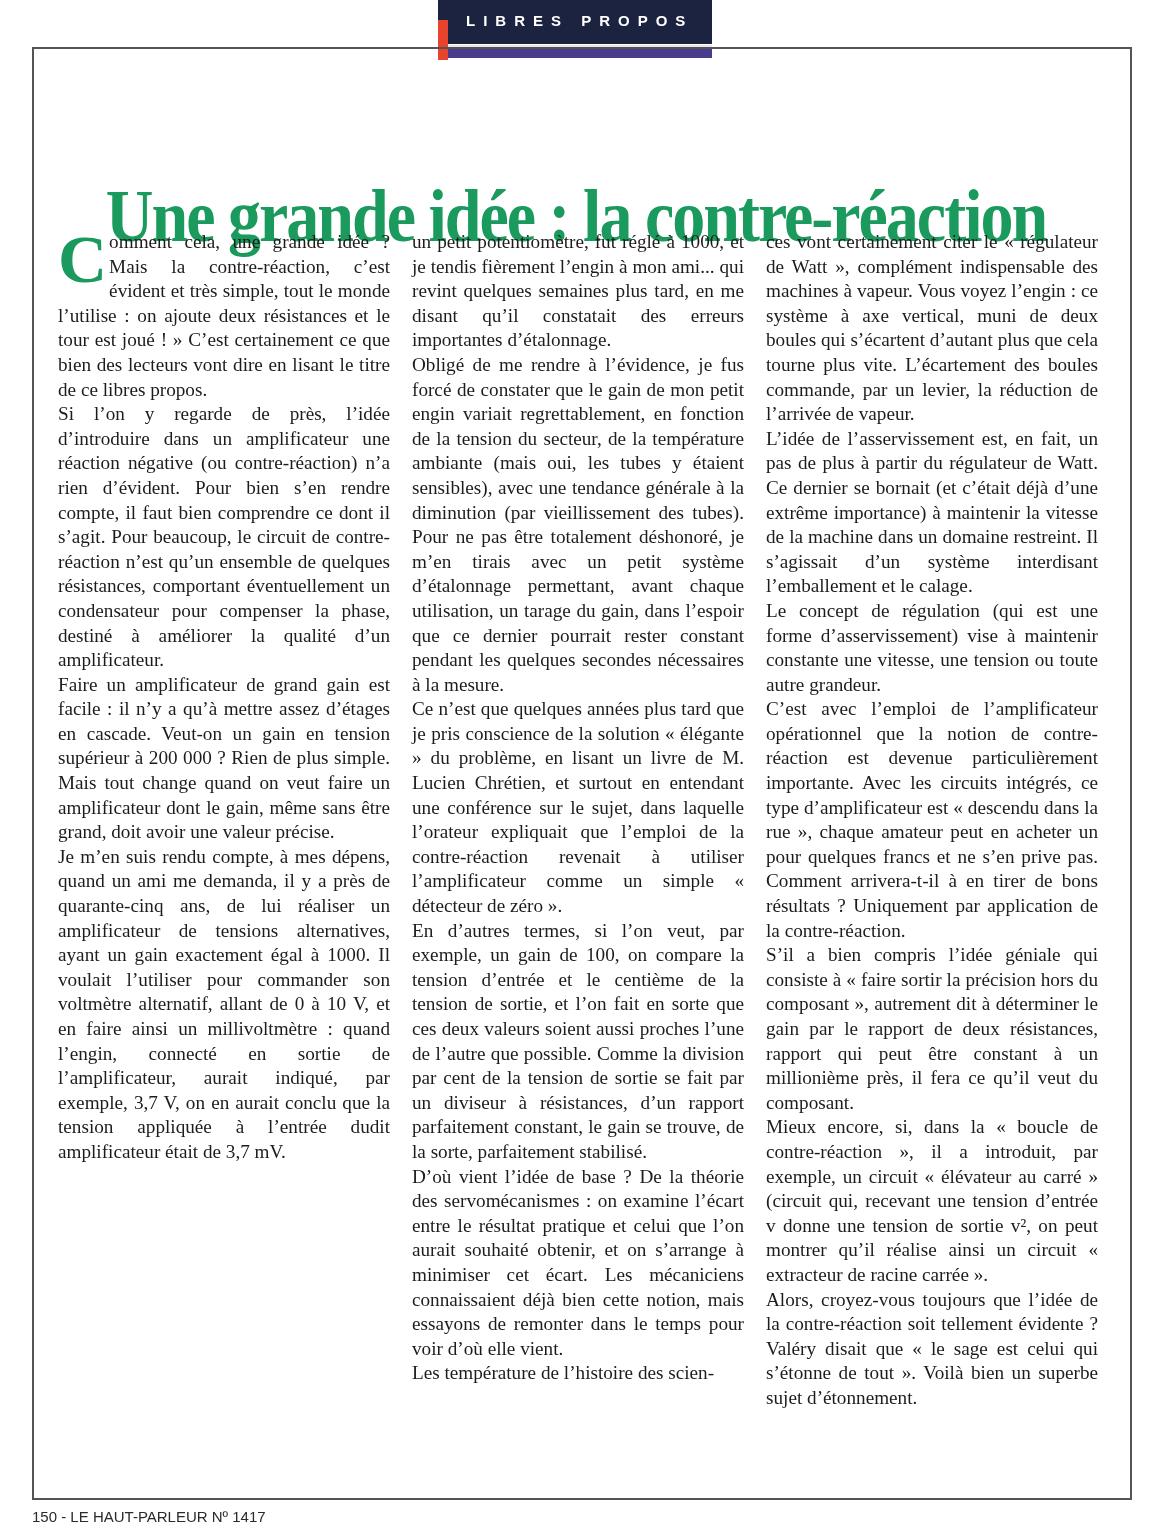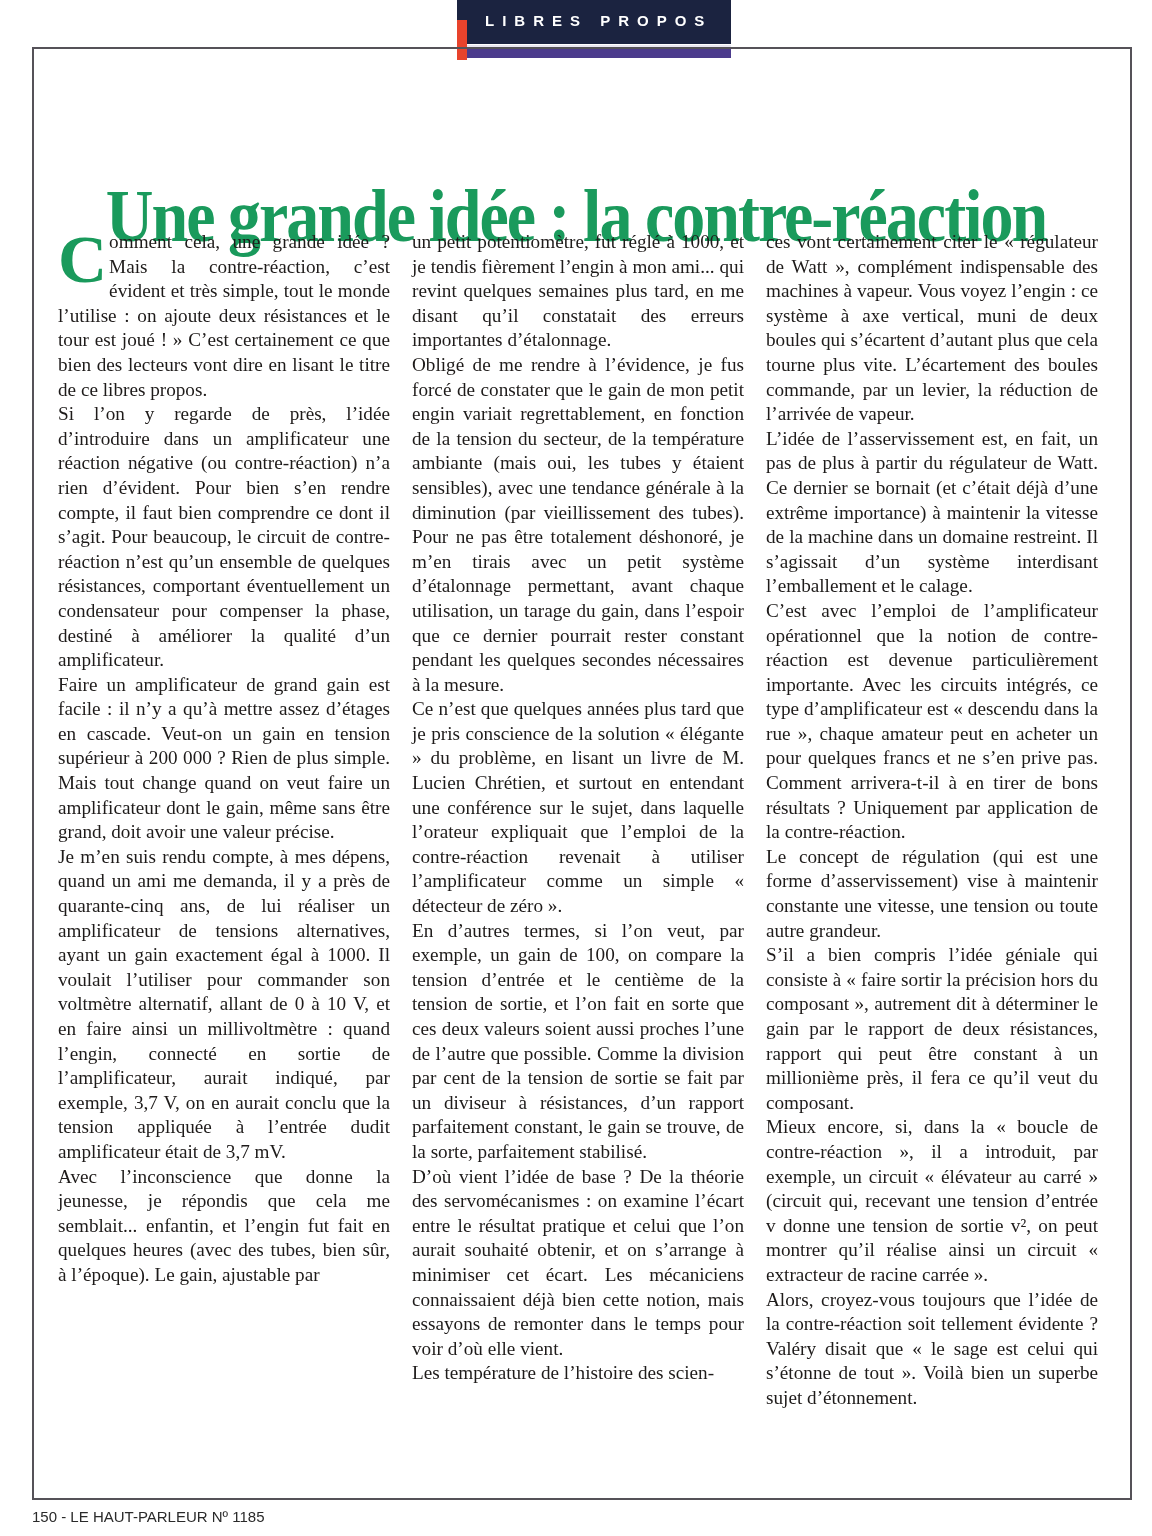--- a/index.html
+++ b/index.html
@@ -19,21 +19,21 @@
       position: absolute;
       left: 32px;
       top: 47px;
       width: 1100px;
       height: 1453px;
       border: 2px solid #555258;
       box-sizing: border-box;
     }
     .rubric {
       position: absolute;
-      left: 457px;
+      left: 438px;
       top: 0;
       width: 274px;
       height: 60px;
     }
     .rubric-band {
       position: absolute;
       left: 0;
       top: 0;
       width: 274px;
       height: 44px;
@@ -144,36 +144,35 @@
 <div class="frame"></div>
 
 <h1 class="title">Une grande idée : la contre-réaction</h1>
 
 <div class="columns">
   <div class="col">
     <p><span class="dropcap">C</span><span>omment cela, une grande idée ? Mais la contre-réaction, c’est évident et très simple, tout le monde l’utilise : on ajoute deux résistances et le tour est joué ! » C’est certainement ce que bien des lecteurs vont dire en lisant le titre de ce libres propos.</span></p>
     <p>Si l’on y regarde de près, l’idée d’introduire dans un amplificateur une réaction négative (ou contre-réaction) n’a rien d’évident. Pour bien s’en rendre compte, il faut bien comprendre ce dont il s’agit. Pour beaucoup, le circuit de contre-réaction n’est qu’un ensemble de quelques résistances, comportant éventuellement un condensateur pour compenser la phase, destiné à améliorer la qualité d’un amplificateur.</p>
     <p>Faire un amplificateur de grand gain est facile : il n’y a qu’à mettre assez d’étages en cascade. Veut-on un gain en tension supérieur à 200 000 ? Rien de plus simple. Mais tout change quand on veut faire un amplificateur dont le gain, même sans être grand, doit avoir une valeur précise.</p>
     <p>Je m’en suis rendu compte, à mes dépens, quand un ami me demanda, il y a près de quarante-cinq ans, de lui réaliser un amplificateur de tensions alternatives, ayant un gain exactement égal à 1000. Il voulait l’utiliser pour commander son voltmètre alternatif, allant de 0 à 10 V, et en faire ainsi un millivoltmètre : quand l’engin, connecté en sortie de l’amplificateur, aurait indiqué, par exemple, 3,7 V, on en aurait conclu que la tension appliquée à l’entrée dudit amplificateur était de 3,7 mV.</p>
-    <p>Avec l’inconscience que donne la jeunesse, je répondis que cela me semblait... enfantin, et l’engin fut fait en quelques heures (avec des tubes, bien sûr, à l’époque). Le gain, ajustable par</p>
   </div>
   <div class="col">
     <p>un petit potentiomètre, fut réglé à 1000, et je tendis fièrement l’engin à mon ami... qui revint quelques semaines plus tard, en me disant qu’il constatait des erreurs importantes d’étalonnage.</p>
     <p>Obligé de me rendre à l’évidence, je fus forcé de constater que le gain de mon petit engin variait regrettablement, en fonction de la tension du secteur, de la température ambiante (mais oui, les tubes y étaient sensibles), avec une tendance générale à la diminution (par vieillissement des tubes). Pour ne pas être totalement déshonoré, je m’en tirais avec un petit système d’étalonnage permettant, avant chaque utilisation, un tarage du gain, dans l’espoir que ce dernier pourrait rester constant pendant les quelques secondes nécessaires à la mesure.</p>
     <p>Ce n’est que quelques années plus tard que je pris conscience de la solution « élégante » du problème, en lisant un livre de M. Lucien Chrétien, et surtout en entendant une conférence sur le sujet, dans laquelle l’orateur expliquait que l’emploi de la contre-réaction revenait à utiliser l’amplificateur comme un simple « détecteur de zéro ».</p>
     <p>En d’autres termes, si l’on veut, par exemple, un gain de 100, on compare la tension d’entrée et le centième de la tension de sortie, et l’on fait en sorte que ces deux valeurs soient aussi proches l’une de l’autre que possible. Comme la division par cent de la tension de sortie se fait par un diviseur à résistances, d’un rapport parfaitement constant, le gain se trouve, de la sorte, parfaitement stabilisé.</p>
     <p>D’où vient l’idée de base ? De la théorie des servomécanismes : on examine l’écart entre le résultat pratique et celui que l’on aurait souhaité obtenir, et on s’arrange à minimiser cet écart. Les mécaniciens connaissaient déjà bien cette notion, mais essayons de remonter dans le temps pour voir d’où elle vient.</p>
     <p>Les température de l’histoire des scien-</p>
   </div>
   <div class="col">
     <p>ces vont certainement citer le « régulateur de Watt », complément indispensable des machines à vapeur. Vous voyez l’engin : ce système à axe vertical, muni de deux boules qui s’écartent d’autant plus que cela tourne plus vite. L’écartement des boules commande, par un levier, la réduction de l’arrivée de vapeur.</p>
     <p>L’idée de l’asservissement est, en fait, un pas de plus à partir du régulateur de Watt. Ce dernier se bornait (et c’était déjà d’une extrême importance) à maintenir la vitesse de la machine dans un domaine restreint. Il s’agissait d’un système interdisant l’emballement et le calage.</p>
+    <p>Le concept de régulation (qui est une forme d’asservissement) vise à maintenir constante une vitesse, une tension ou toute autre grandeur.</p>
     <p>C’est avec l’emploi de l’amplificateur opérationnel que la notion de contre-réaction est devenue particulièrement importante. Avec les circuits intégrés, ce type d’amplificateur est « descendu dans la rue », chaque amateur peut en acheter un pour quelques francs et ne s’en prive pas. Comment arrivera-t-il à en tirer de bons résultats ? Uniquement par application de la contre-réaction.</p>
-    <p>Le concept de régulation (qui est une forme d’asservissement) vise à maintenir constante une vitesse, une tension ou toute autre grandeur.</p>
     <p>S’il a bien compris l’idée géniale qui consiste à « faire sortir la précision hors du composant », autrement dit à déterminer le gain par le rapport de deux résistances, rapport qui peut être constant à un millionième près, il fera ce qu’il veut du composant.</p>
     <p>Mieux encore, si, dans la « boucle de contre-réaction », il a introduit, par exemple, un circuit « élévateur au carré » (circuit qui, recevant une tension d’entrée v donne une tension de sortie v², on peut montrer qu’il réalise ainsi un circuit « extracteur de racine carrée ».</p>
     <p>Alors, croyez-vous toujours que l’idée de la contre-réaction soit tellement évidente ? Valéry disait que « le sage est celui qui s’étonne de tout ». Voilà bien un superbe sujet d’étonnement.</p>
   </div>
 </div>
 
 <div class="footer">
-  <span class="page-num">150</span><span> - LE HAUT-PARLEUR Nº 1185</span>
+  <span class="page-num">150</span><span> - LE HAUT-PARLEUR Nº 1417</span>
 </div>
 
 </body></html>

